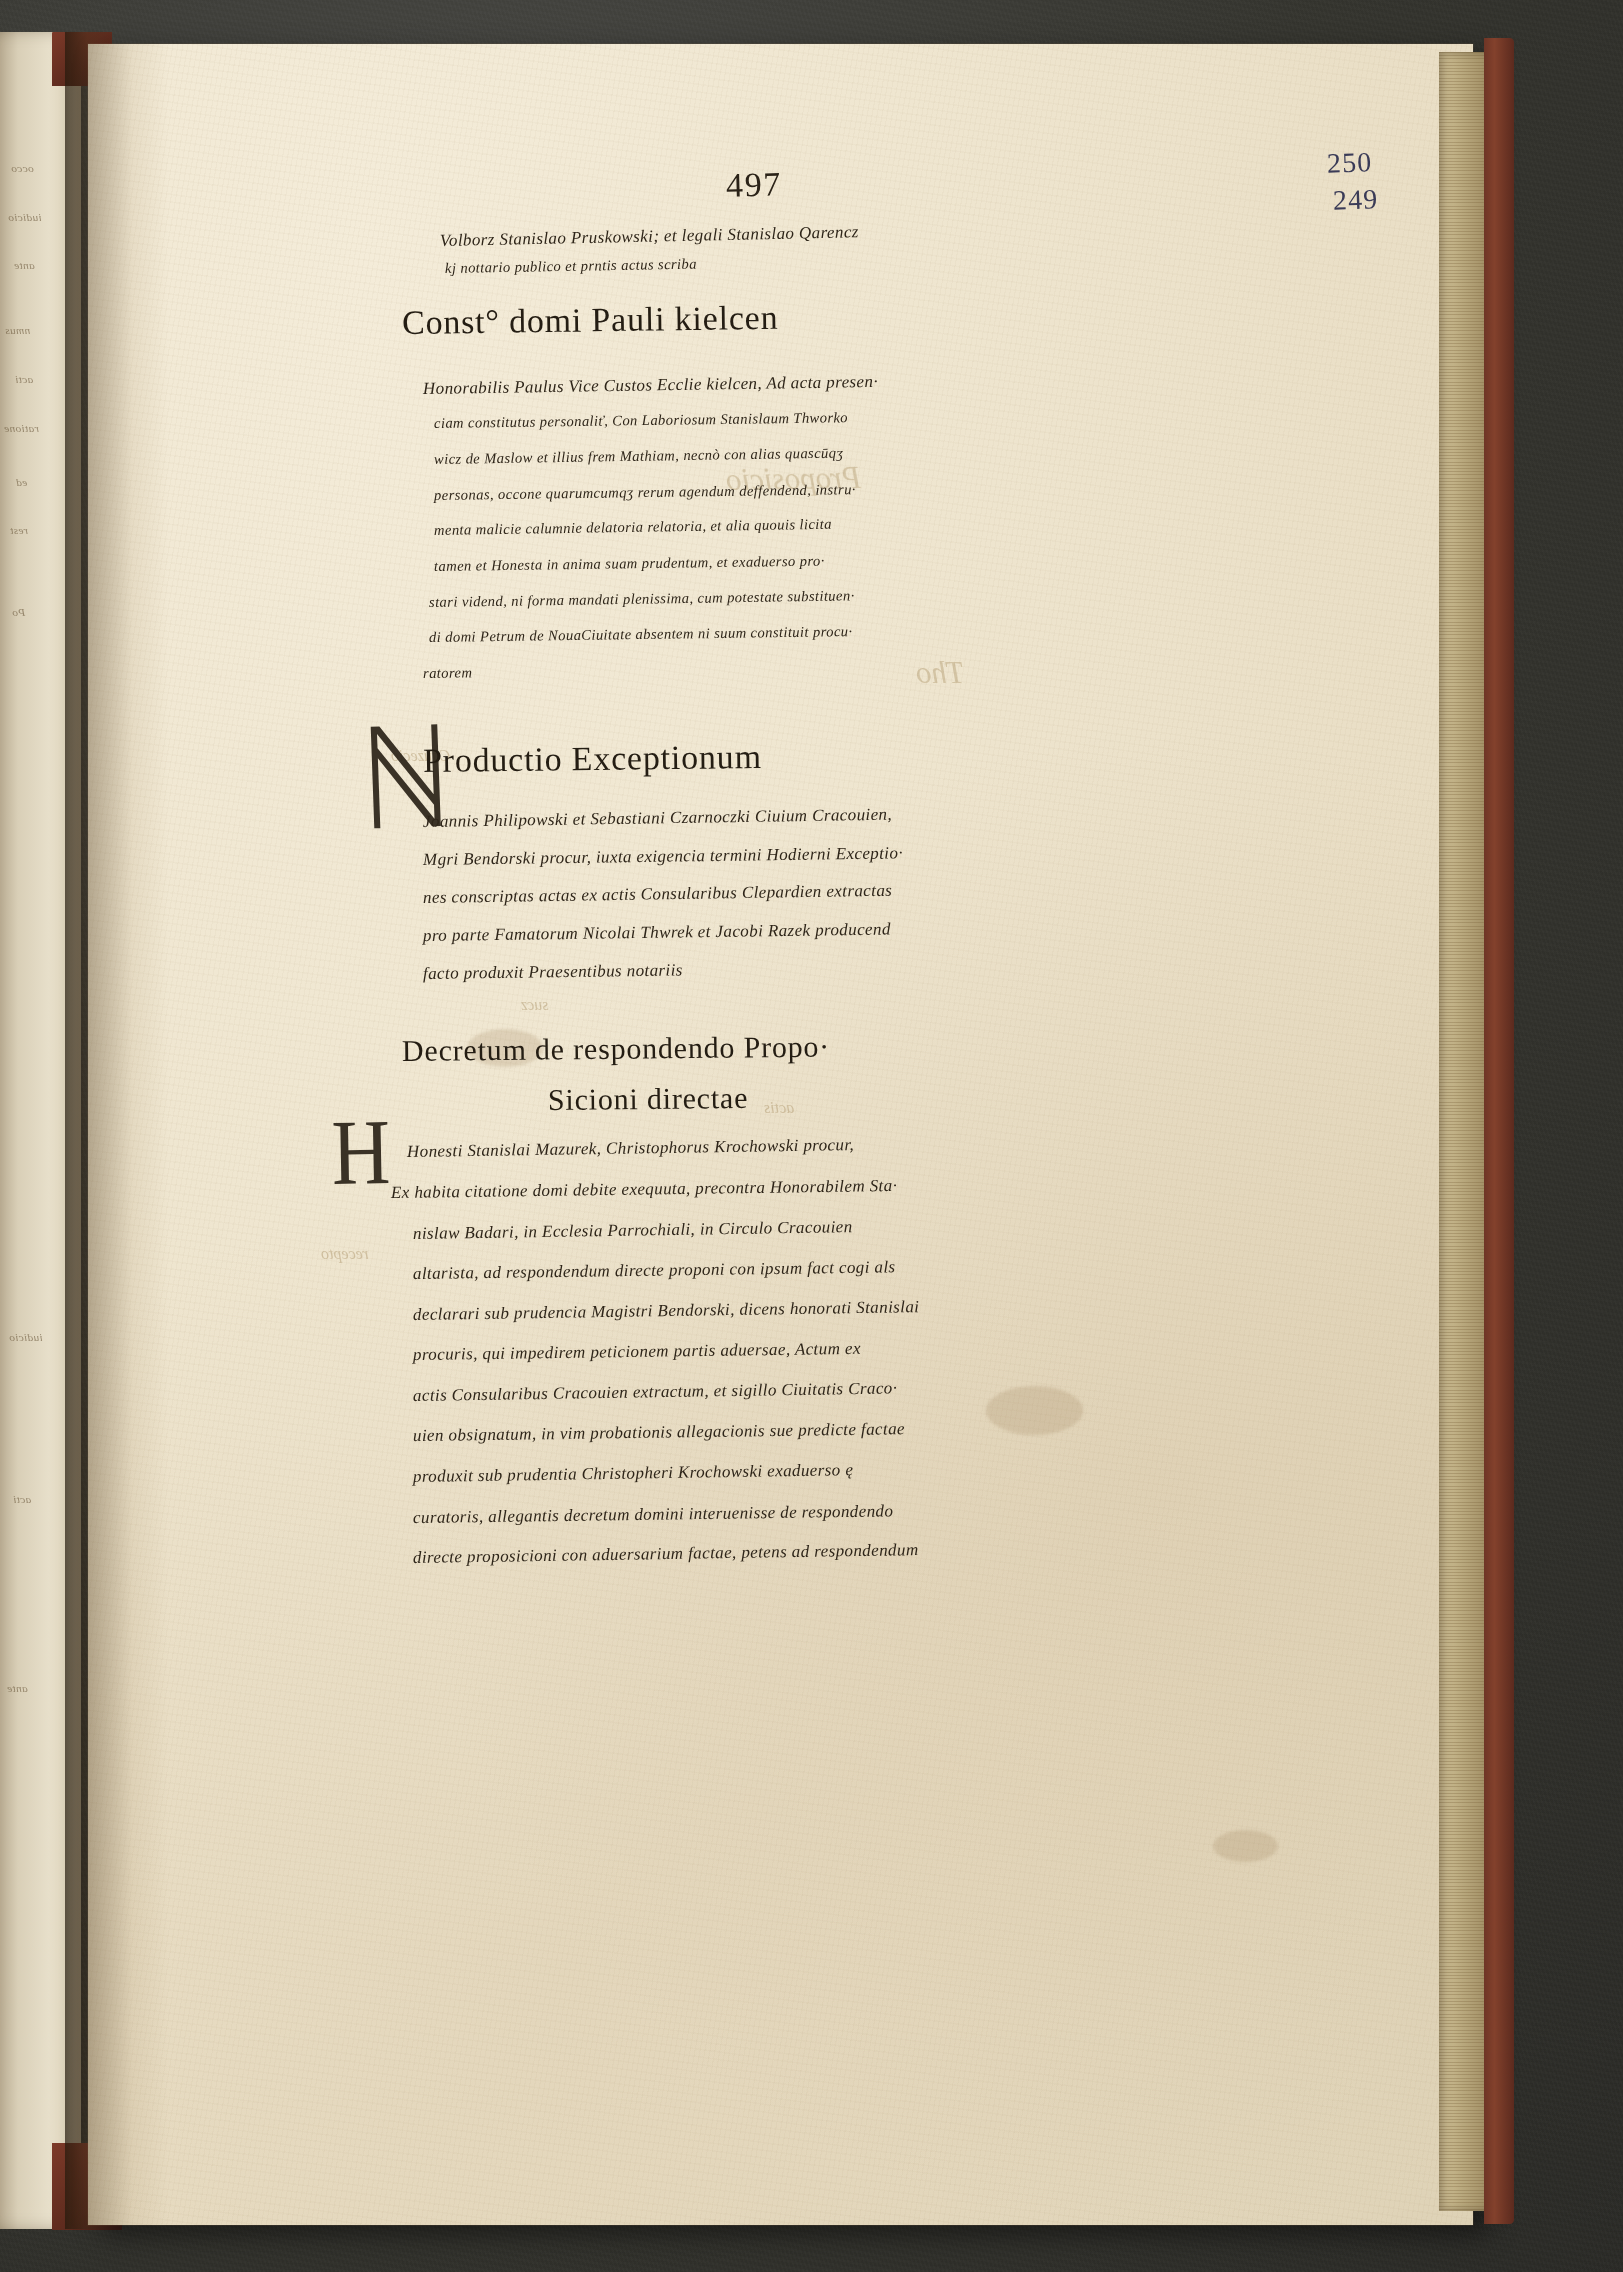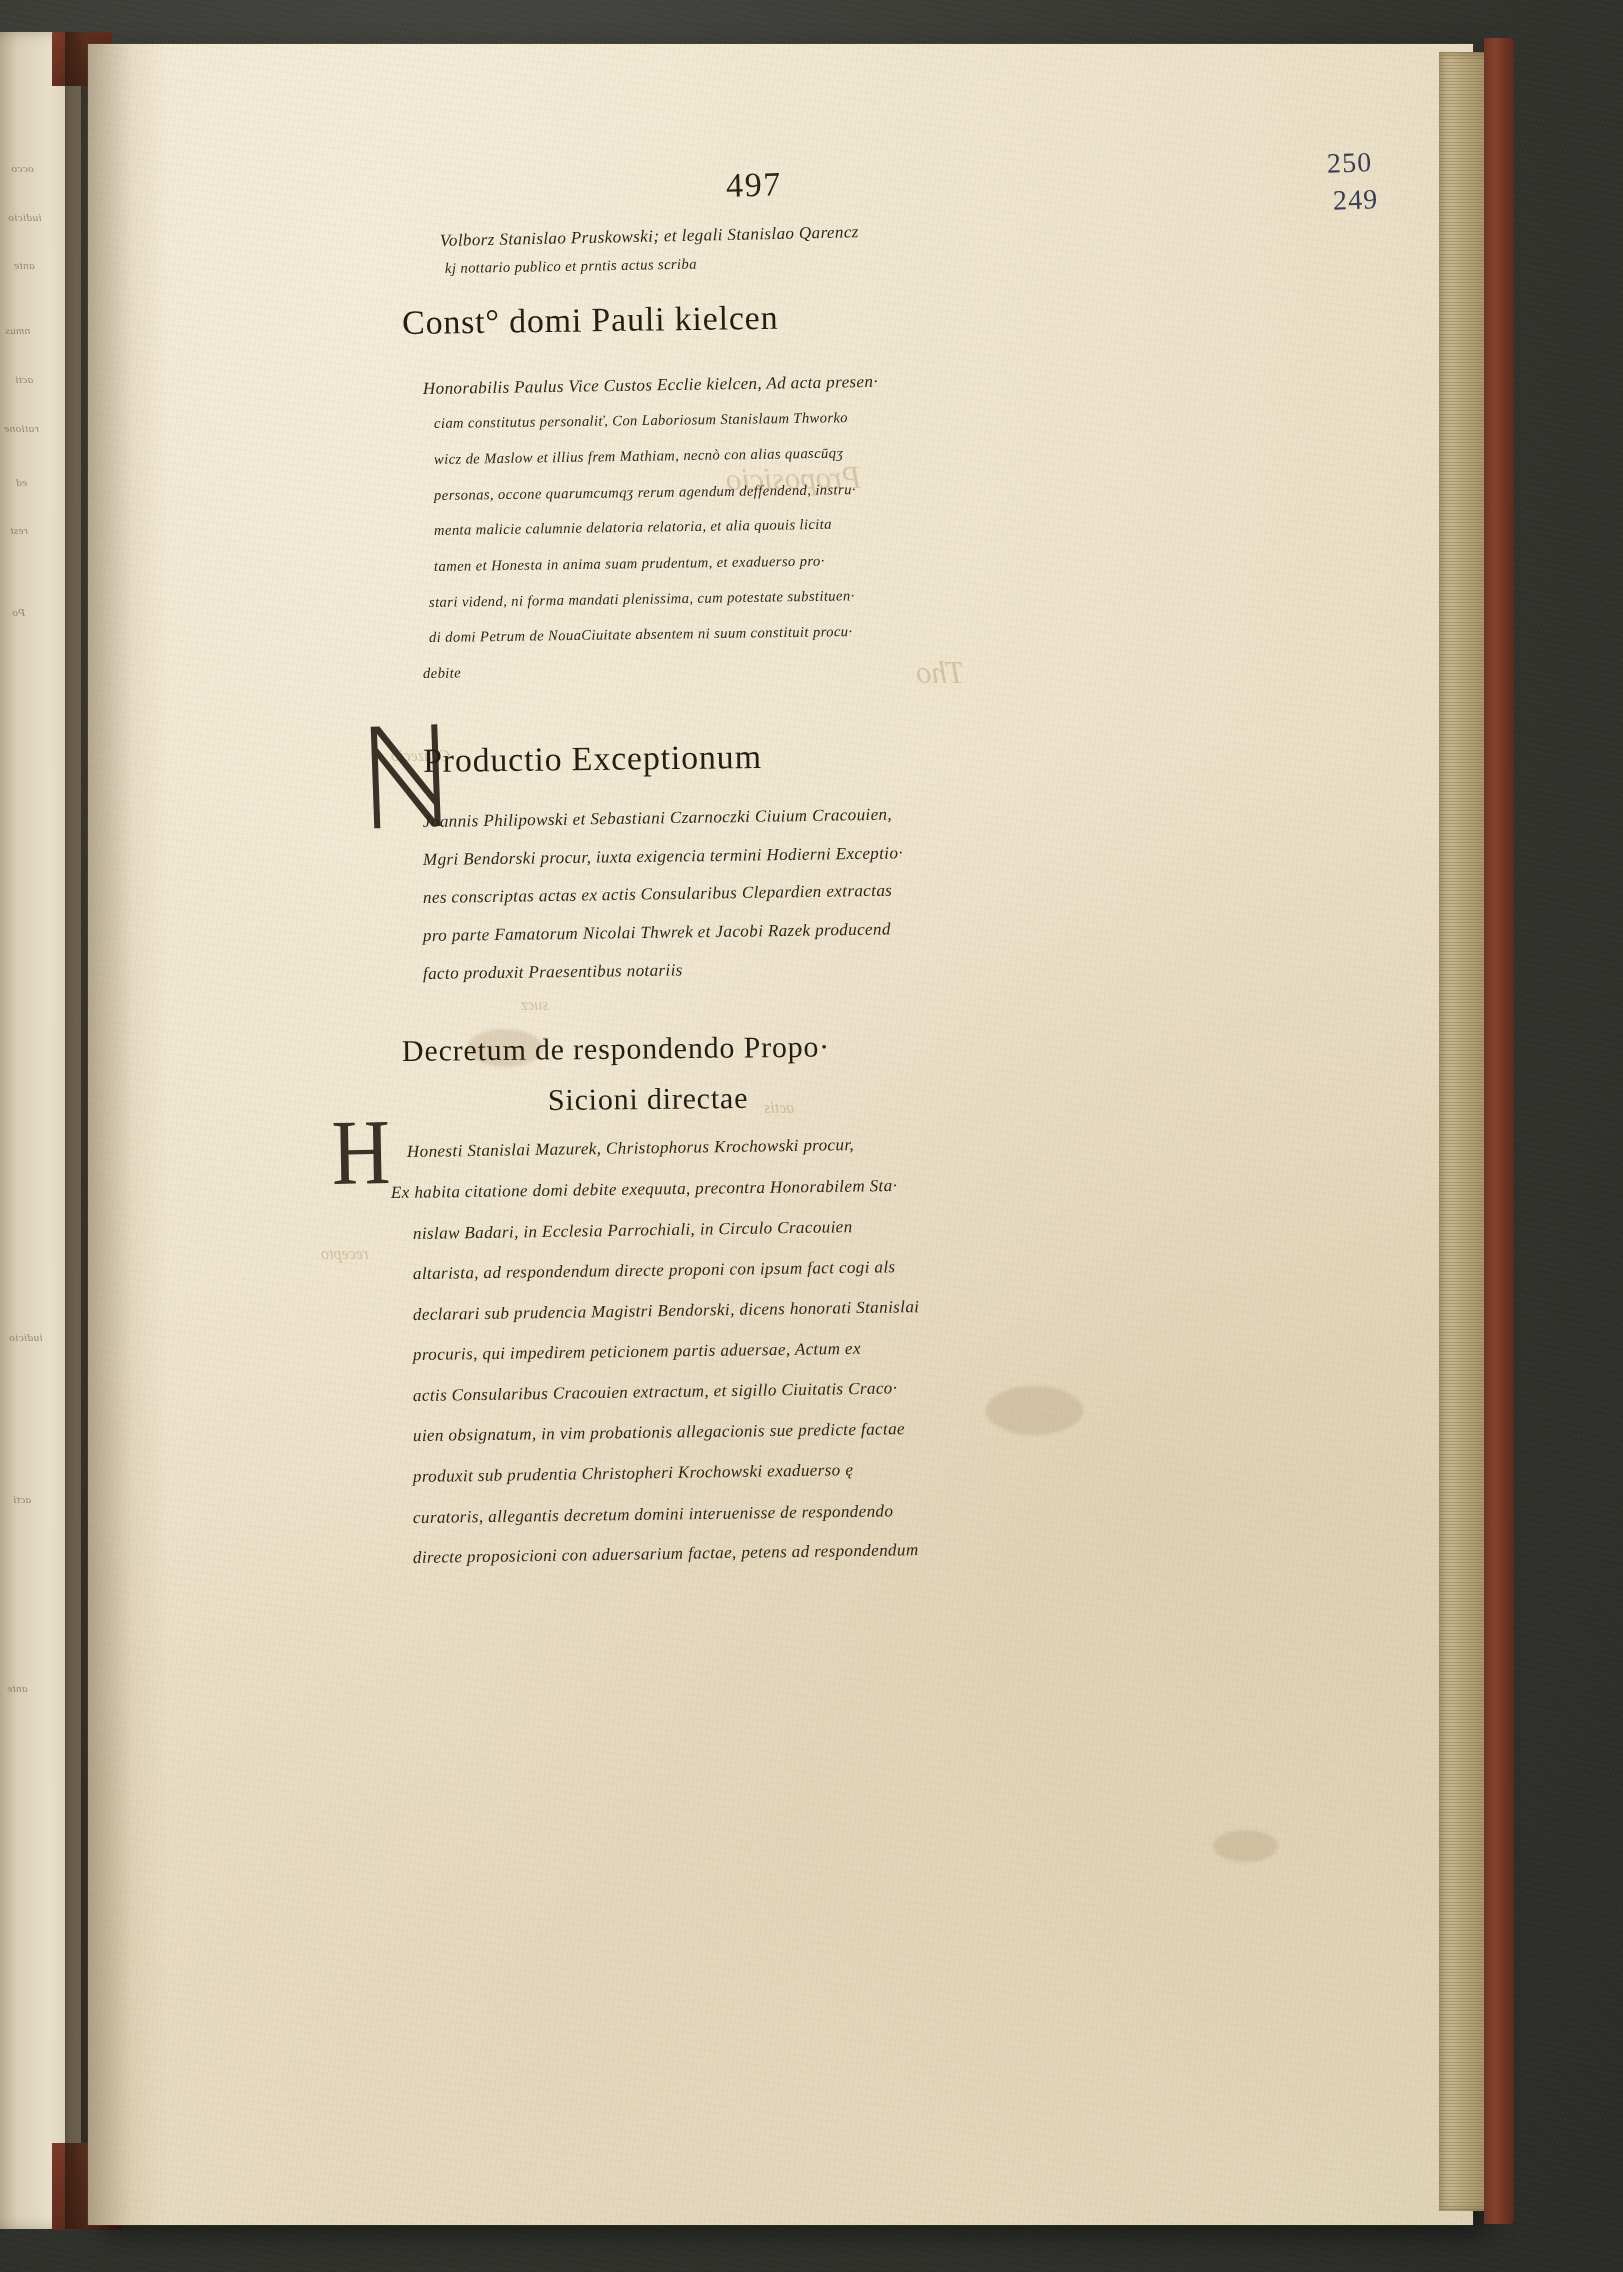--- a/index.html
+++ b/index.html
@@ -289,21 +289,21 @@
     <div class="heading" style="left:314px; top:260px; transform: rotate(-0.8deg);">Const° domi Pauli kielcen</div>
 
     <div class="hand-line" style="left:335px; top:335px; transform: rotate(-0.9deg);">Honorabilis Paulus Vice Custos Ecclie kielcen, Ad acta presen·</div>
     <div class="hand-line small" style="left:346px; top:371px; transform: rotate(-0.8deg);">ciam constitutus personaliť, Con Laboriosum Stanislaum Thworko</div>
     <div class="hand-line small" style="left:346px; top:407px; transform: rotate(-0.9deg);">wicz de Maslow et illius frem Mathiam, necnò con alias quascūqʒ</div>
     <div class="hand-line small" style="left:346px; top:443px; transform: rotate(-0.8deg);">personas, occone quarumcumqʒ rerum agendum deffendend, instru·</div>
     <div class="hand-line small" style="left:346px; top:478px; transform: rotate(-0.9deg);">menta malicie calumnie delatoria relatoria, et alia quouis licita</div>
     <div class="hand-line small" style="left:346px; top:514px; transform: rotate(-0.8deg);">tamen et Honesta in anima suam prudentum, et exaduerso pro·</div>
     <div class="hand-line small" style="left:341px; top:550px; transform: rotate(-0.9deg);">stari vidend, ni forma mandati plenissima, cum potestate substituen·</div>
     <div class="hand-line small" style="left:341px; top:585px; transform: rotate(-0.8deg);">di domi Petrum de NouaCiuitate absentem ni suum constituit procu·</div>
-    <div class="hand-line small" style="left:335px; top:621px; transform: rotate(-0.8deg);">debite</div>
+    <div class="hand-line small" style="left:335px; top:621px; transform: rotate(-0.8deg);">ratorem</div>
 
     <div class="initial-flourish" style="left:271px; top:666px; transform: rotate(-2deg) scaleY(1.25);">ℕ</div>
     <div class="heading" style="left:335px; top:698px; transform: rotate(-0.7deg);">Productio Exceptionum</div>
 
     <div class="hand-line" style="left:335px; top:768px; transform: rotate(-0.9deg);">Joannis Philipowski et Sebastiani Czarnoczki Ciuium Cracouien,</div>
     <div class="hand-line" style="left:335px; top:806px; transform: rotate(-0.8deg);">Mgri Bendorski procur, iuxta exigencia termini Hodierni Exceptio·</div>
     <div class="hand-line" style="left:335px; top:844px; transform: rotate(-0.9deg);">nes conscriptas actas ex actis Consularibus Clepardien extractas</div>
     <div class="hand-line" style="left:335px; top:882px; transform: rotate(-0.8deg);">pro parte Famatorum Nicolai Thwrek et Jacobi Razek producend</div>
     <div class="hand-line" style="left:335px; top:920px; transform: rotate(-0.8deg);">facto produxit Praesentibus notariis</div>
 

